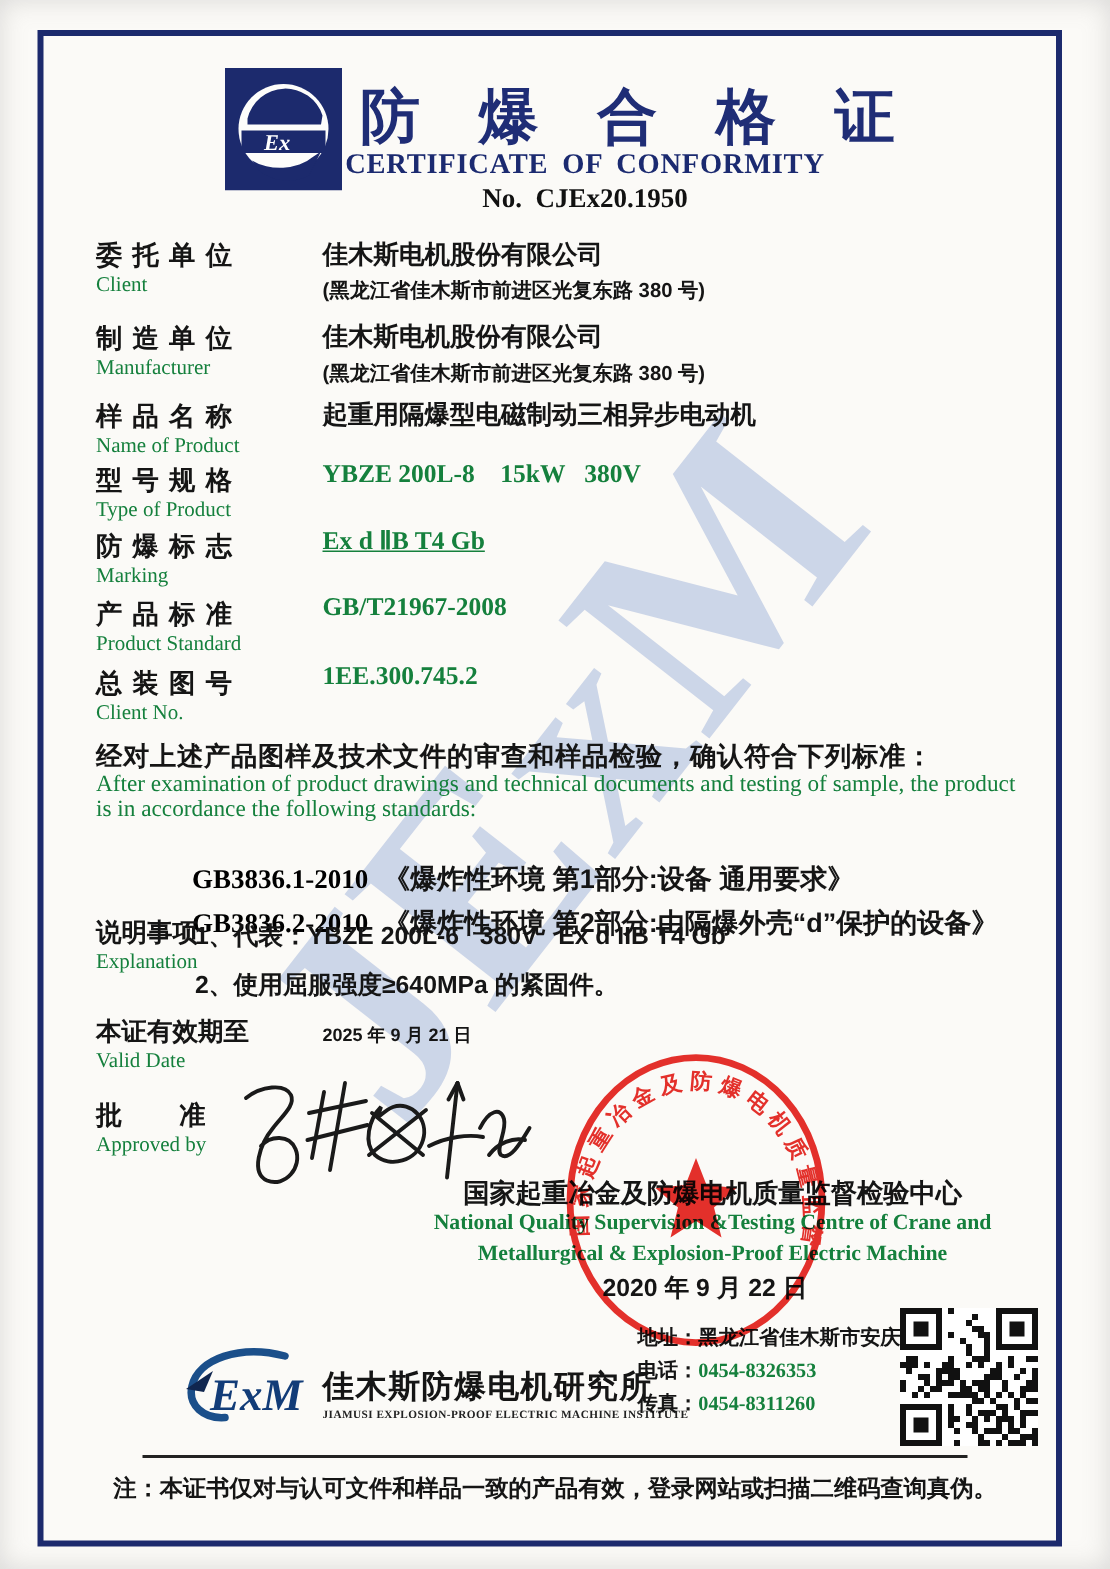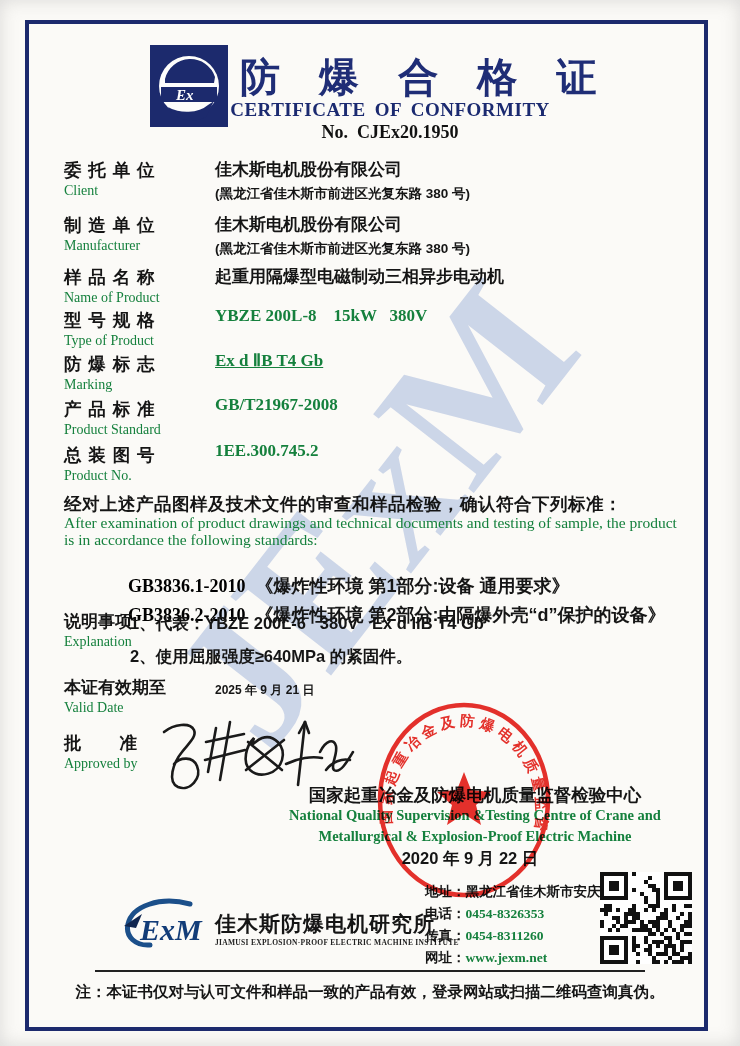--- a/index.html
+++ b/index.html
@@ -136,21 +136,21 @@
     <div class="abs" style="left:64px;top:397px;">
       <div class="zh flabel-zh">产 品 标 准</div>
       <div class="en flabel-en">Product Standard</div>
     </div>
     <div class="abs" style="left:215px;top:395px;">
       <div class="en fvalue" style="font-weight:700;">GB/T21967-2008</div>
     </div>
 
     <div class="abs" style="left:64px;top:443px;">
       <div class="zh flabel-zh">总 装 图 号</div>
-      <div class="en flabel-en">Product No.</div>
+      <div class="en flabel-en">Client No.</div>
     </div>
     <div class="abs" style="left:215px;top:441px;">
       <div class="en fvalue" style="font-weight:700;">1EE.300.745.2</div>
     </div>
 
     <div class="abs zh stmt-zh">经对上述产品图样及技术文件的审查和样品检验，确认符合下列标准：</div>
     <div class="abs en stmt-en" style="top:514px;">After examination of product drawings and technical documents and testing of sample, the product is in accordance the following standards:</div>
 
     <div class="abs std-row" style="left:98px;top:553px;">
       <span class="std-code">GB3836.1-2010</span><span class="pre">  </span><span class="zh std-title">《爆炸性环境 第1部分:设备 通用要求》</span>
@@ -232,23 +232,20 @@
 
     <div class="abs" style="left:425px;top:883px;">
       <div class="zh contact-row" style="margin-bottom:4px;">
         <span>地址：</span><span>黑龙江省佳木斯市安庆街3号</span>
       </div>
       <div class="zh contact-row" style="margin-bottom:4px;">
         <span>电话：</span><span class="en">0454-8326353</span>
       </div>
       <div class="zh contact-row" style="margin-bottom:4px;">
         <span>传真：</span><span class="en">0454-8311260</span>
-      </div>
-      <div class="zh contact-row">
-        <span>网址：</span><span class="en">www.jexm.net</span>
       </div>
     </div>
 
     <div class="abs" style="left:600px;top:872px;">
       <svg width="92" height="92" viewBox="0 0 92 92">
         <rect x="0" y="0" width="92" height="92" fill="#ffffff"></rect>
         <g fill="#111111" id="qr-mods">
             <rect x="32" y="0" width="4" height="4"></rect>
             <rect x="48" y="4" width="4" height="4"></rect>
             <rect x="44" y="8" width="4" height="4"></rect>

